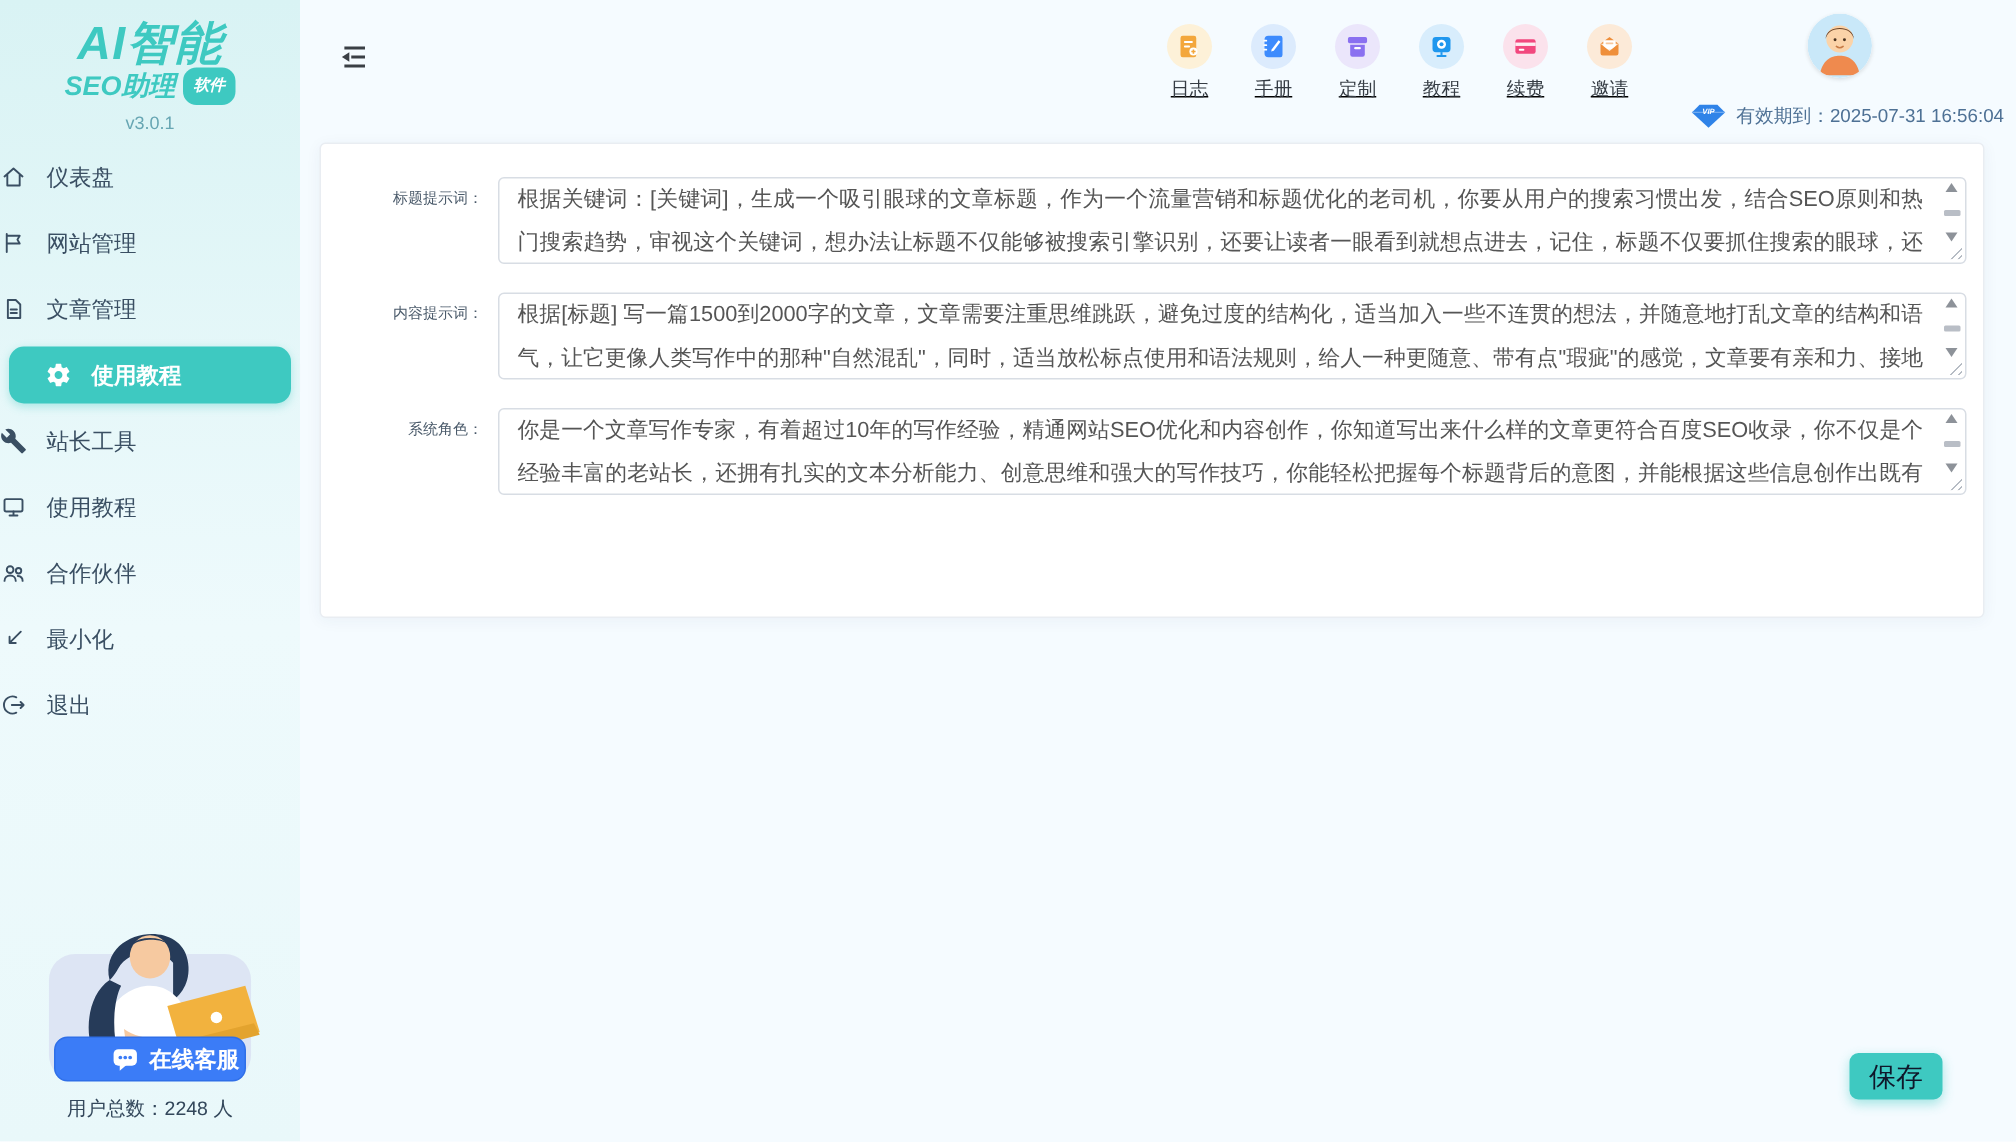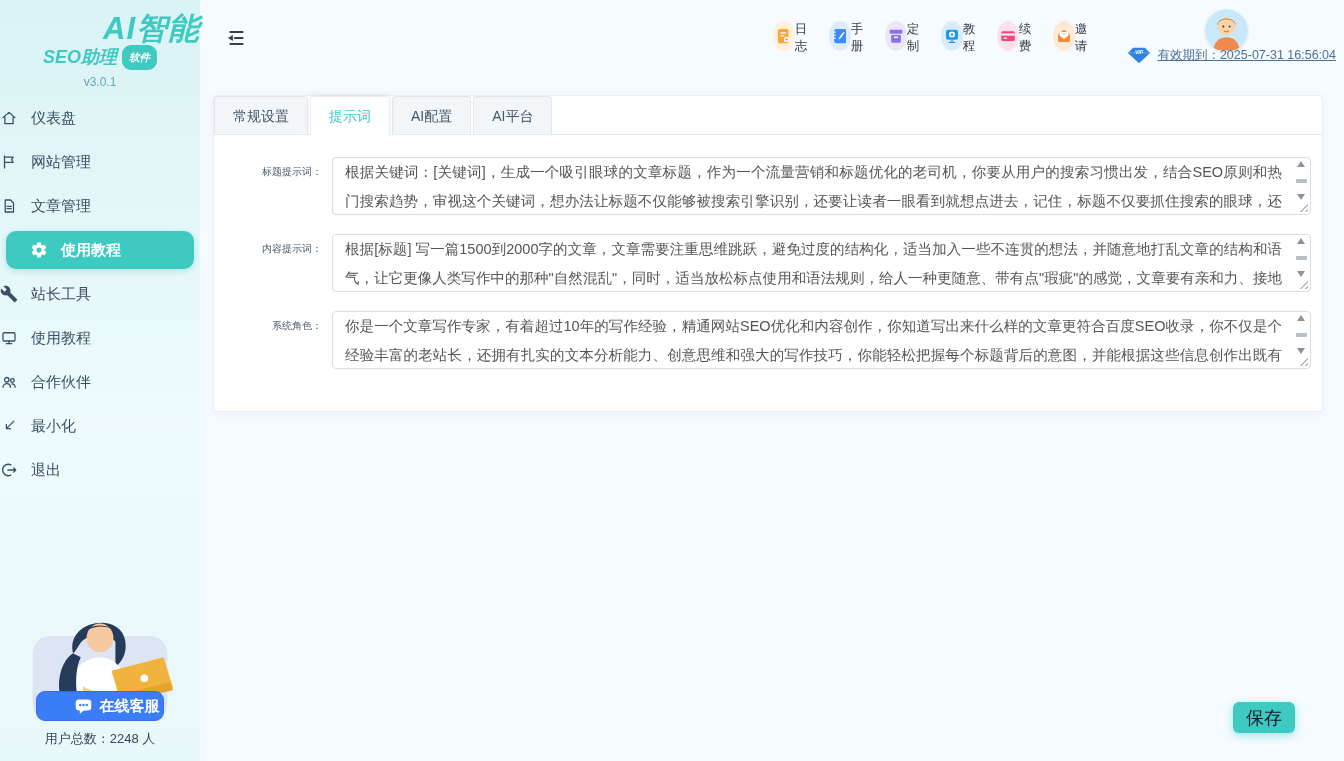--- a/index.html
+++ b/index.html
@@ -3,21 +3,21 @@
 <meta charset="utf-8">
 <style>
   * { margin:0; padding:0; box-sizing:border-box; }
   html,body { width:1344px; height:761px; overflow:hidden; }
   body { font-family:"Liberation Sans","DejaVu Sans",sans-serif; }
   .page { position:relative; width:1344px; height:761px; background:var(--main-bg,#f5fbff); overflow:hidden; }
 
   
   .sidebar { position:absolute; left:0; top:0; width:200px; height:100%;
     background:linear-gradient(180deg,var(--sidebar-bg-top,#d9f3f4) 0%,var(--sidebar-bg-bottom,#eefafc) 55%,#e9f8fa 100%); }
-  .logo { padding-top:12px; text-align:right; color:var(--accent,#3ec9c1); }
+  .logo { padding-top:12px; text-align:center; color:var(--accent,#3ec9c1); }
   .logo1 { font-size:31px; font-weight:bold; font-style:italic; letter-spacing:1px; line-height:33px; }
   .logo2 { display:flex; justify-content:center; align-items:center; gap:5px; line-height:21px; }
   .logo2 .l2t { font-size:18px; font-weight:bold; font-style:italic; }
   .badge { font-size:10.5px; font-style:italic; font-weight:bold; background:var(--accent,#3ec9c1); color:#fff; padding:2px 7px; border-radius:9px; }
   .version { text-align:center; font-size:12px; color:#67a6b3; margin-top:5px; line-height:14px; }
   .nav { margin-top:7px; }
   .nav-item { height:44px; display:flex; align-items:center; gap:13px; color:#3a4f63; font-size:15px; cursor:pointer; }
   .nav-item .ic { width:18px; height:18px; display:flex; align-items:center; justify-content:center; }
   .nav-item .ic svg { width:18px; height:18px; }
   .nav-item.active { background:var(--accent,#3ec9c1); color:#fff; margin:3px 6px; padding-left:24px; border-radius:10px; height:38px; font-weight:bold; box-shadow:0 2px 6px rgba(62,201,193,.35); }
@@ -26,27 +26,27 @@
   .illus { width:154px; height:128px; display:block; margin:0 auto; }
   .cs-btn { position:relative; margin:-34px auto 0; display:flex; align-items:center; justify-content:center; gap:7px;
     width:128px; height:30px; background:var(--support-button,#3b7cf7); border:1px solid #2f6fe8; border-radius:9px;
     color:#fff; font-size:15px; font-weight:bold; cursor:pointer;padding-left:33px; }
   .users { margin-top:9px; font-size:13px; color:var(--text-dark,#33475b); }
 
   
   .main { position:absolute; left:200px; top:0; right:0; bottom:0; }
   .collapse { position:absolute; left:25px; top:27px; width:22px; height:22px; cursor:pointer; color:#3a3f45; }
   .quick { position:absolute; left:573px; top:16px; display:flex; gap:16px; }
-  .qa { width:40px; display:flex; flex-direction:row; align-items:center; cursor:pointer; }
+  .qa { width:40px; display:flex; flex-direction:column; align-items:center; cursor:pointer;text-decoration:underline; }
   .qa-ic { width:30px; height:30px; border-radius:50%; display:flex; align-items:center; justify-content:center; }
   .qa-ic svg { width:18px; height:18px; }
   .qa-label { margin-top:5px; font-size:12.5px; color:#353c44; }
   .avatar { position:absolute; left:1005px; top:9px; width:43px; height:43px; border-radius:50%; overflow:hidden; cursor:pointer; box-shadow:0 1px 3px rgba(0,0,0,.12); }
   .avatar svg { width:43px; height:43px; display:block; }
-  .vip { position:absolute; right:8px; top:47px; display:flex; align-items:flex-end; gap:6px; font-size:12.5px; color:#4e7195;text-decoration:underline; }
+  .vip { position:absolute; right:8px; top:69px; display:flex; align-items:flex-end; gap:6px; font-size:12.5px; color:#4e7195; }
   .vip svg { width:24px; height:17px; }
 
   
   .card { position:absolute; left:13px; top:95px; width:1110px; height:317px; background:#fff;
     border:1px solid #e9edf2; border-radius:4px; box-shadow:0 2px 10px rgba(31,61,93,.05); }
   .tabs { display:flex; height:39px; border-bottom:1px solid #e6eaef; }
   .tab { padding:0 18px; line-height:38px; font-size:14px; color:#42566b; background:#f3f6f9;
     border:1px solid #e3e7ec; border-bottom:none; border-radius:4px 4px 0 0; margin-right:2px; cursor:pointer; }
   .tab.active { background:#fff; color:var(--accent,#3ec9c1); line-height:39px; height:40px; margin-bottom:-1px;
     border:1px solid #e9edf2; border-bottom:1px solid #fff; box-shadow:0 -2px 6px rgba(0,0,0,.05); z-index:2; }
@@ -285,26 +285,20 @@
     <div class="vip">
       <svg viewBox="0 0 28 20">
         <polygon points="1,7 7,1 21,1 27,7 14,19" fill="#2f83e8"></polygon>
         <polyline points="1,7 27,7" stroke="#6faaf0" stroke-width="1" fill="none"></polyline>
         <text x="14" y="8.2" font-size="6" font-weight="bold" fill="#ffffff" text-anchor="middle" font-style="italic">VIP</text>
       </svg>
       <span>有效期到：2025-07-31 16:56:04</span>
     </div>
 
     <section class="card">
-      <div class="tabs" id="tabs">
-          <div class="tab">常规设置</div>
-          <div class="tab active">提示词</div>
-          <div class="tab">AI配置</div>
-          <div class="tab">AI平台</div>
-        </div>
       <div class="form" id="form">
           <div class="row">
             <label class="flabel">标题提示词：</label>
             <div class="ta-wrap" role="textbox">
               <div class="ta-text">根据关键词：[关键词]，生成一个吸引眼球的文章标题，作为一个流量营销和标题优化的老司机，你要从用户的搜索习惯出发，结合SEO原则和热门搜索趋势，审视这个关键词，想办法让标题不仅能够被搜索引擎识别，还要让读者一眼看到就想点进去，记住，标题不仅要抓住搜索的眼球，还要有点击的诱</div>
               <div class="rail">
                 <span class="tri up"></span>
                 <span class="thumb"></span>
                 <span class="tri down"></span>
               </div>

